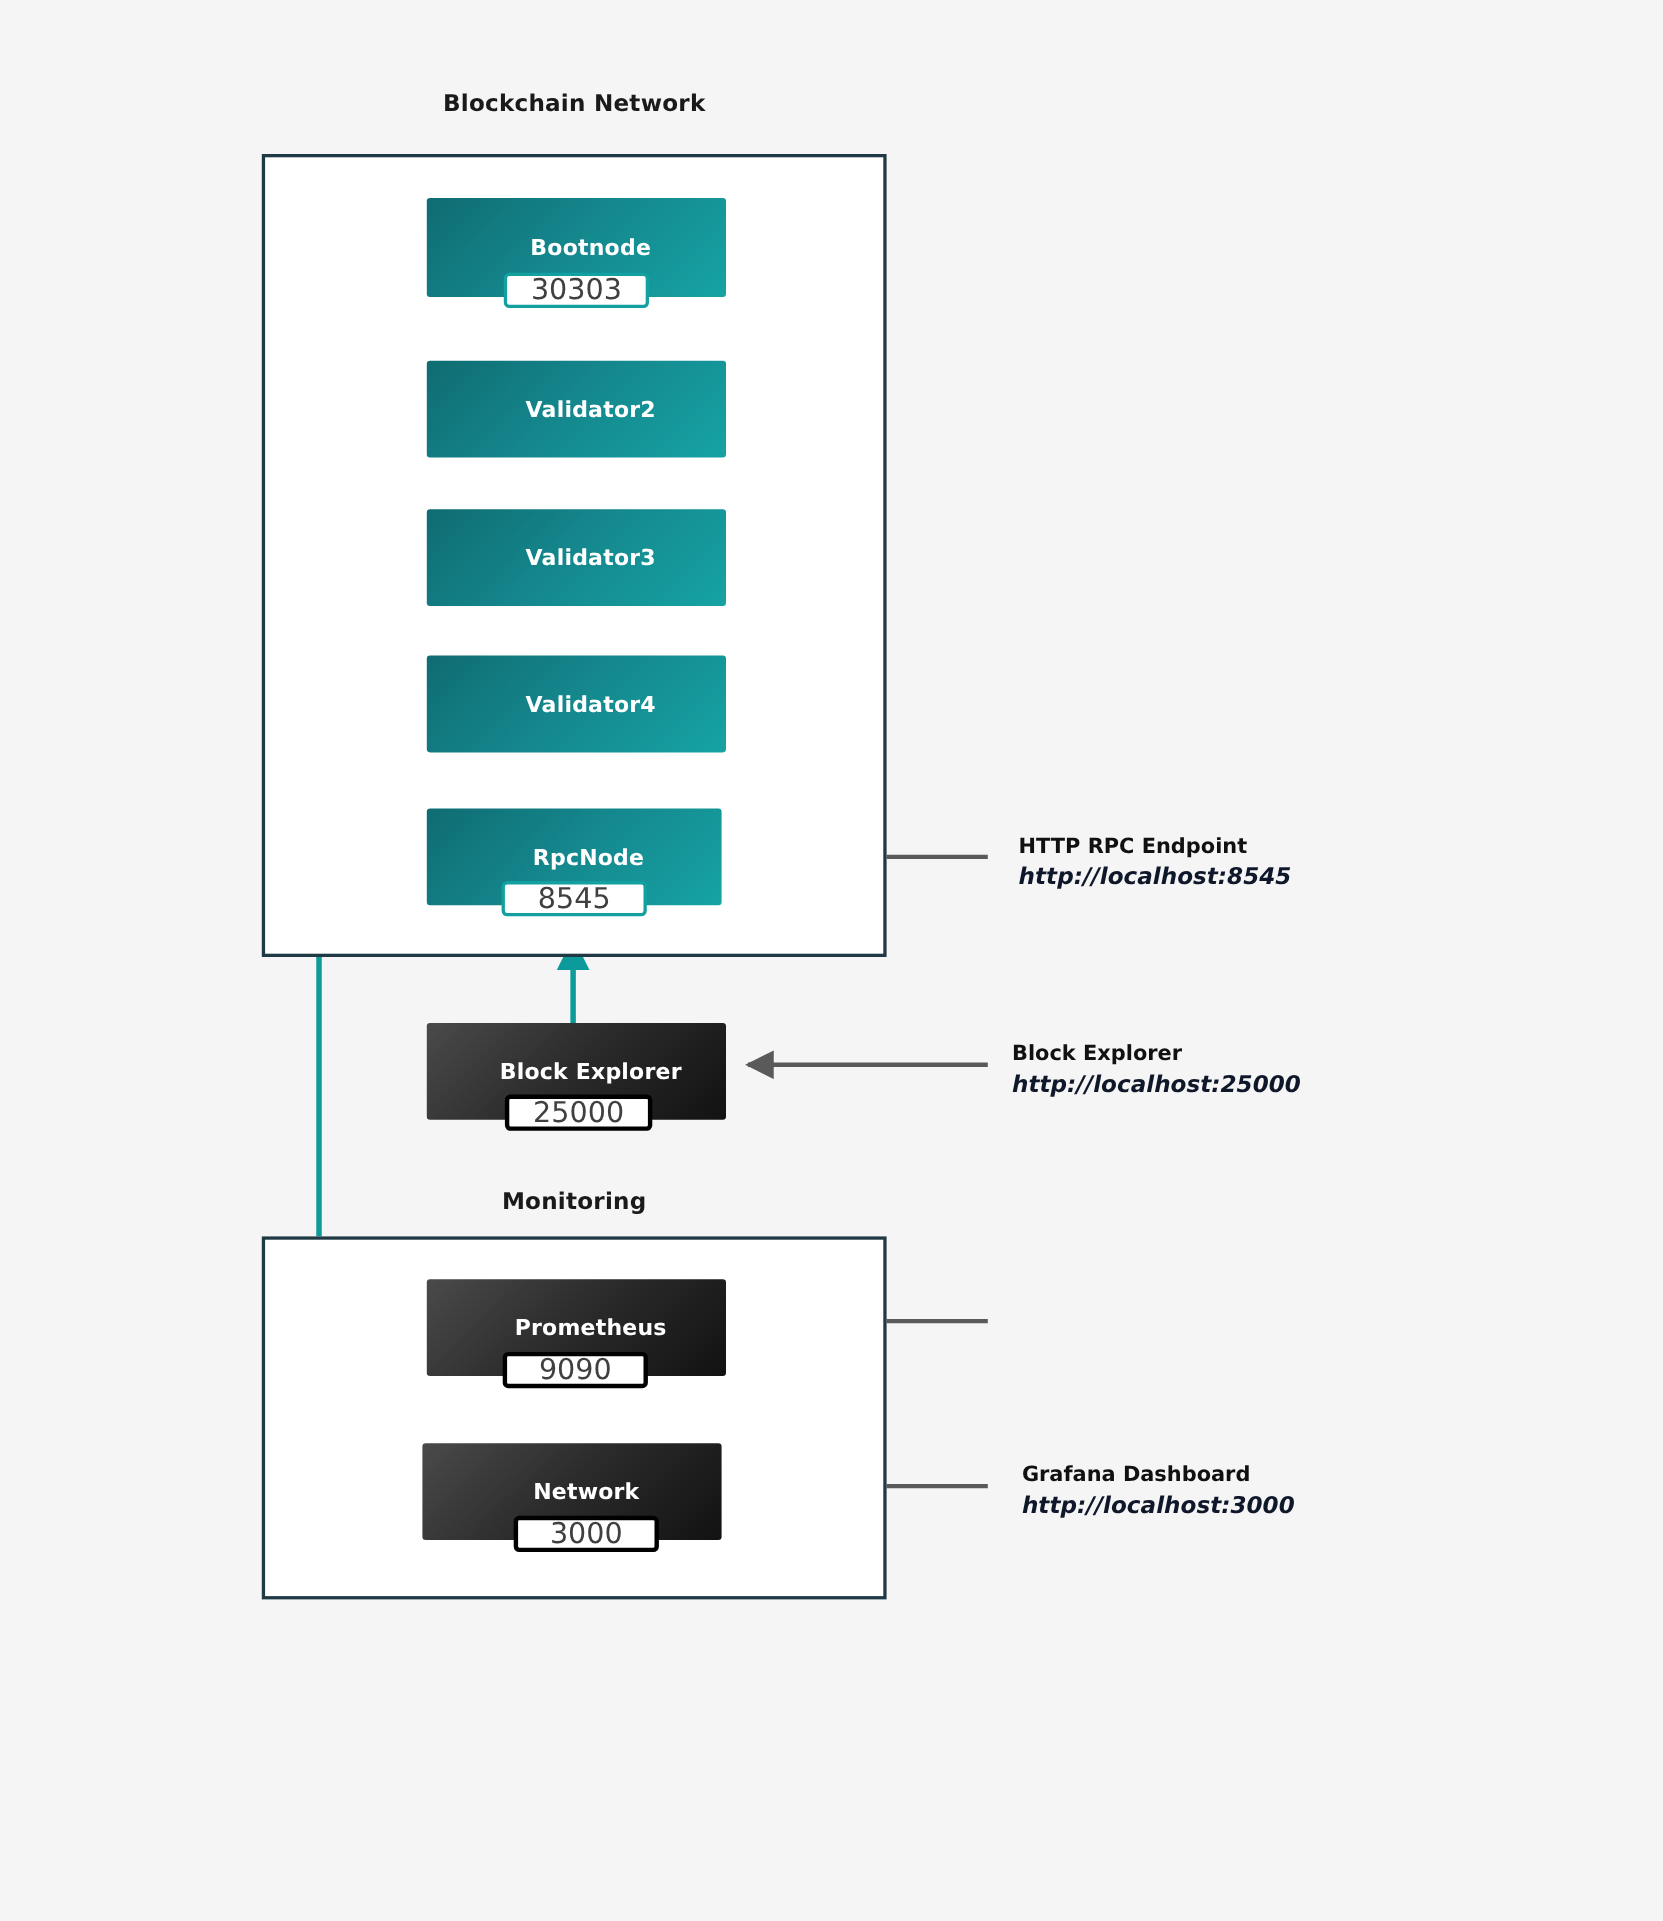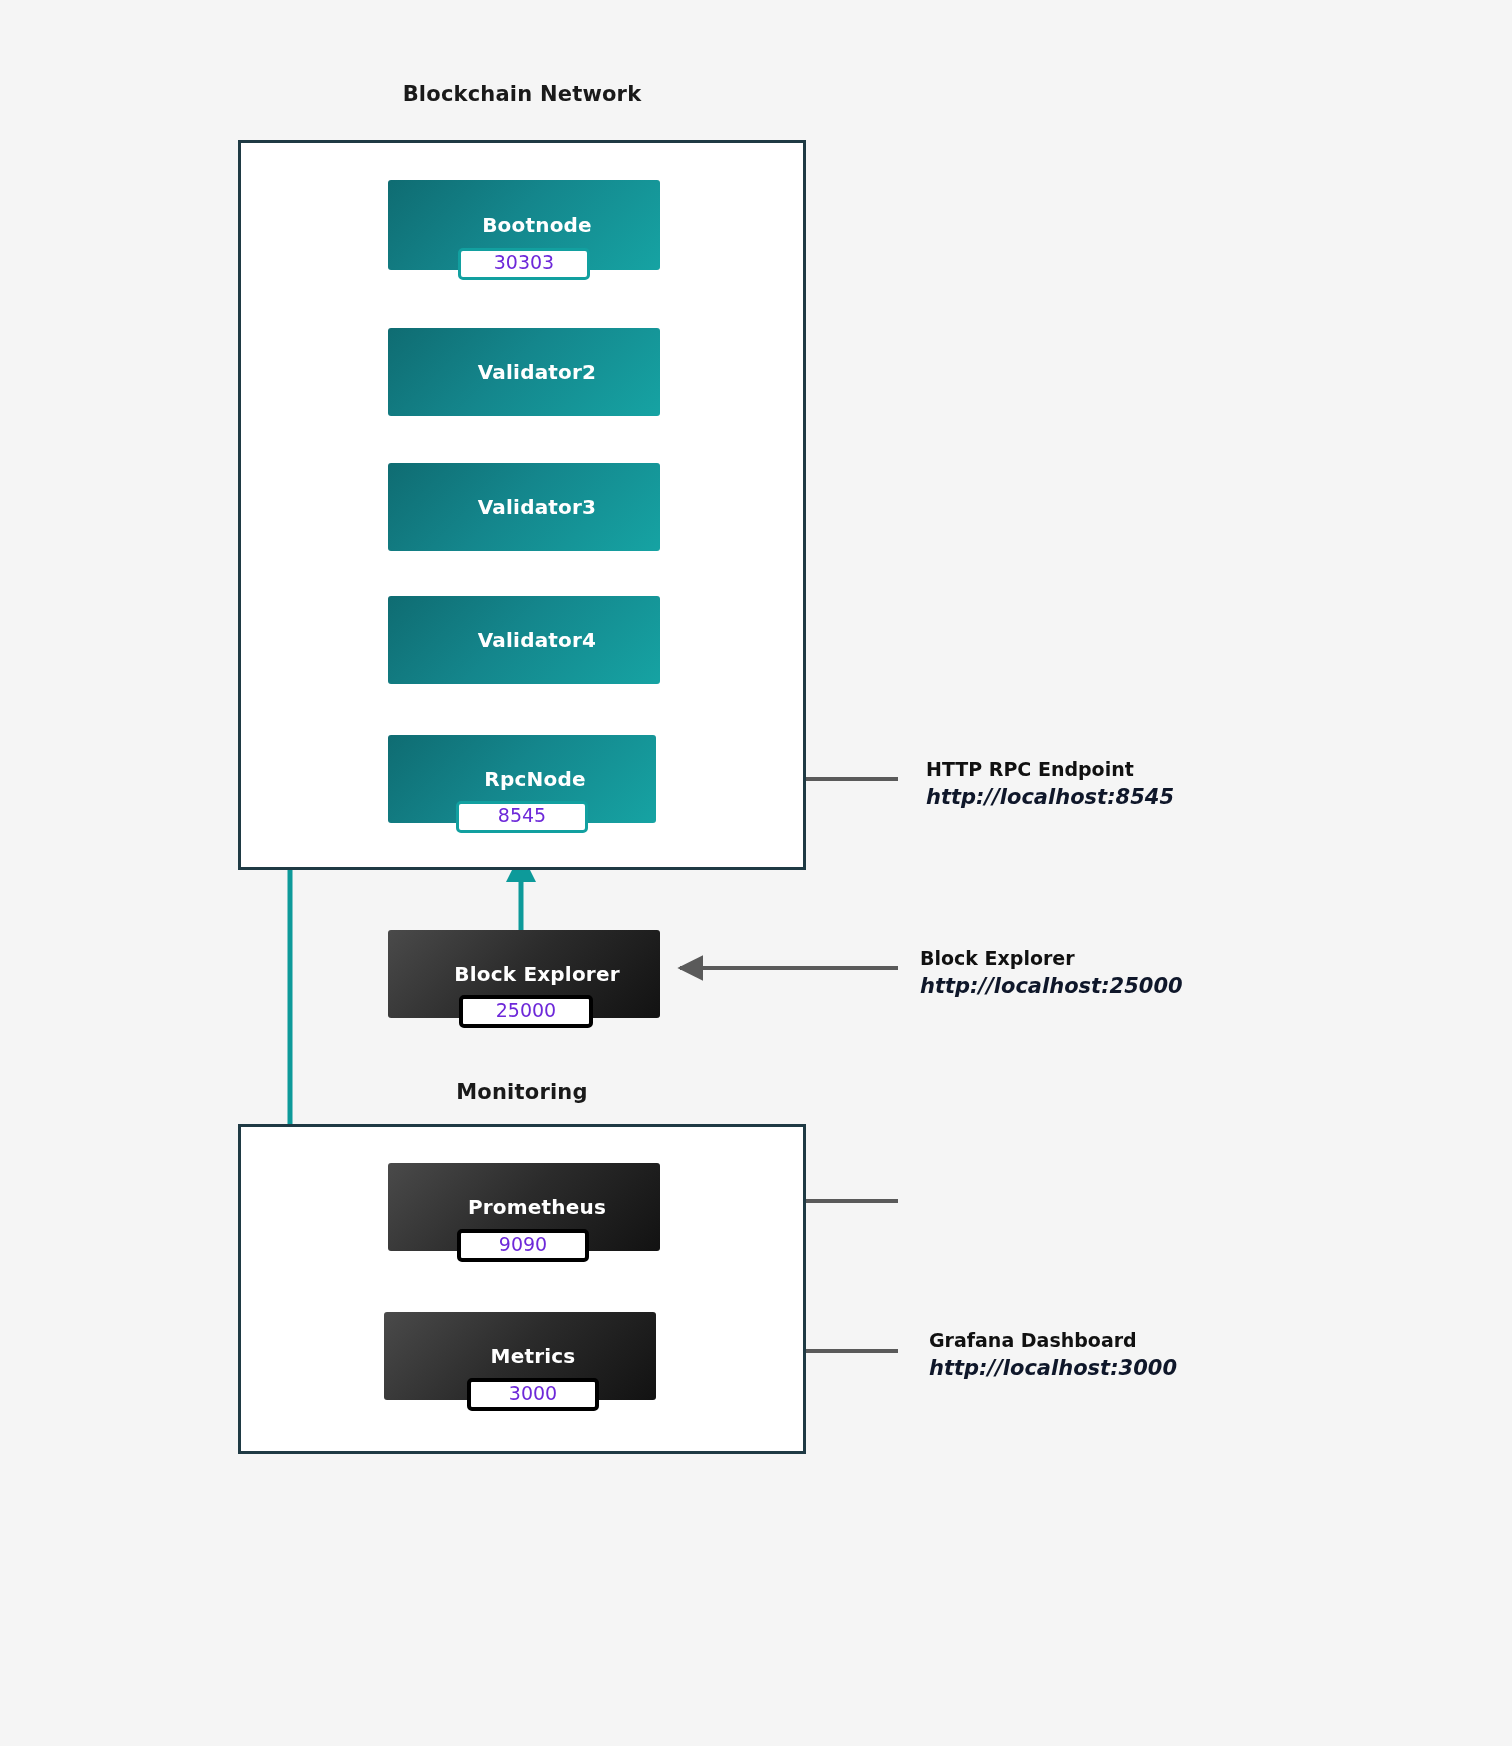--- a/index.html
+++ b/index.html
@@ -58,25 +58,25 @@
   .node.dark {
     background: linear-gradient(135deg, #4a4a4a 0%, #2b2b2b 48%, #121212 100%);
   }
   .node-label { pointer-events: none; }
 
   
   .port {
     position: absolute;
     background: #ffffff;
     display: flex;
-    align-items: flex-start;
+    align-items: center;
     justify-content: center;
-    font-size: 19px;
+    font-size: 26px;
     font-weight: normal;
-    color: #6d28d9;
+    color: #404040;
     border-radius: 5px;
     z-index: 8;
     font-family: "DejaVu Sans", "Liberation Sans", sans-serif;
   }
   .port.teal-border { border: 3px solid #12a0a0; }
   .port.dark-border { border: 4px solid #000000; }
 
   
   .annotation {
     position: absolute;
@@ -189,21 +189,21 @@
   </div>
 
   <div class="node dark" style="left:388px; top:1163px; width:272px; height:88px;">
     <span class="node-label">Prometheus</span>
   </div>
   <div class="port dark-border" style="left:457px; top:1229px; width:132px; height:33px;">
     <span>9090</span>
   </div>
 
   <div class="node dark" style="left:384px; top:1312px; width:272px; height:88px;">
-    <span class="node-label">Metrics</span>
+    <span class="node-label">Network</span>
   </div>
   <div class="port dark-border" style="left:467px; top:1378px; width:132px; height:33px;">
     <span>3000</span>
   </div>
 
   <div class="annotation" style="left:926px; top:757px;">
     <div class="ann-title">HTTP RPC Endpoint</div>
     <div class="ann-url">http://localhost:8545</div>
   </div>
 

